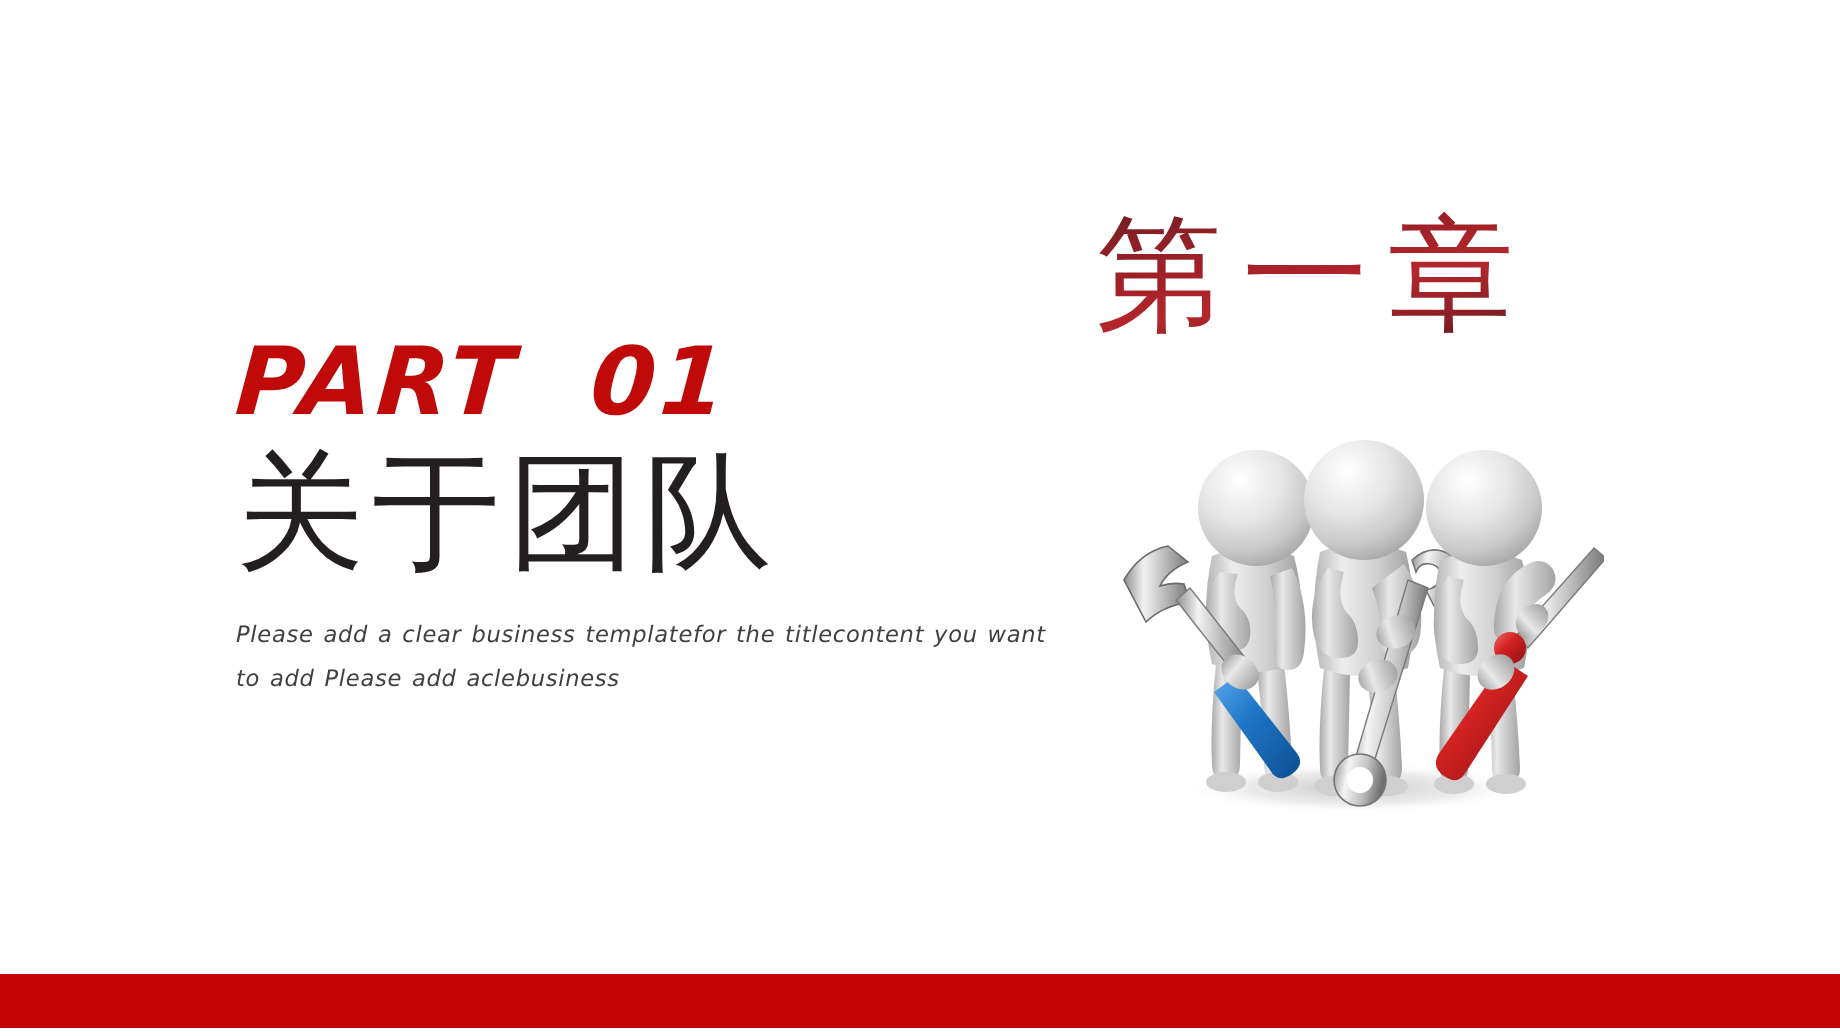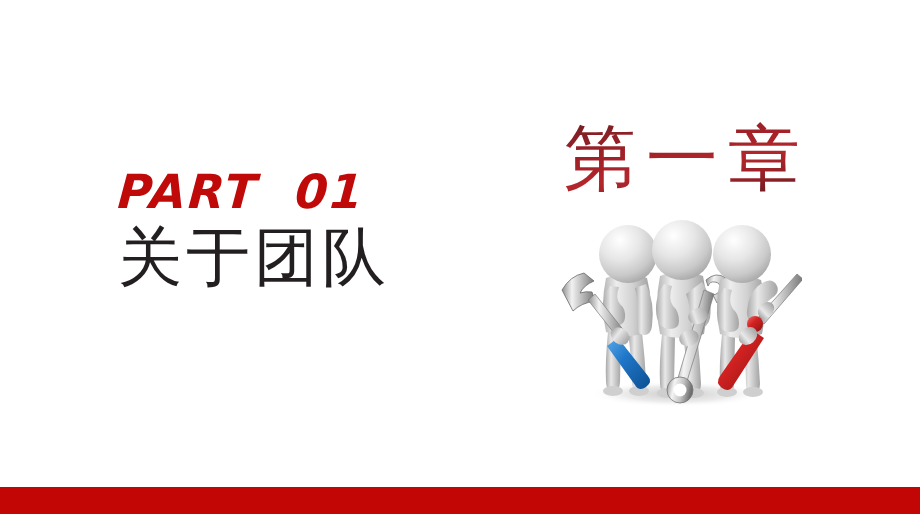--- a/index.html
+++ b/index.html
@@ -66,24 +66,24 @@
     width: 412px;
     word-spacing: 1px;
   }
 
   
   #chapter-title {
     position: absolute;
     left: 548px;
     top: 106px;
     font-family: "DejaVu Serif", "Liberation Serif", serif;
-    font-size: 72px;
+    font-size: 63px;
     letter-spacing: 10px;
     line-height: 1;
-    margin: 16px;
+    margin: 0;
     white-space: pre;
     background: linear-gradient(170deg,
         #6e1e22 0%,
         #8c2026 18%,
         #a42128 40%,
         #b3272c 58%,
         #8e2025 80%,
         #5e1a1e 100%);
     -webkit-background-clip: text;
     background-clip: text;
@@ -114,20 +114,21 @@
 </head>
 <body>
 
 <div id="slide">
 
   <div id="left-block">
     <p id="part-label">PART  01</p>
 
     <p id="cn-subtitle">关于团队</p>
 
+    <p id="body-copy">Please add a clear business templatefor the titlecontent you want to add  Please add aclebusiness</p>
   </div>
 
   <p id="chapter-title">第一章</p>
 
   <div id="illustration">
     <svg viewBox="0 0 250 206" xmlns="http://www.w3.org/2000/svg" aria-hidden="true">
       <defs>
         <radialGradient id="headG" cx="36%" cy="26%" r="78%">
           <stop offset="0%" stop-color="#ffffff"></stop>
           <stop offset="45%" stop-color="#e6e6e6"></stop>

